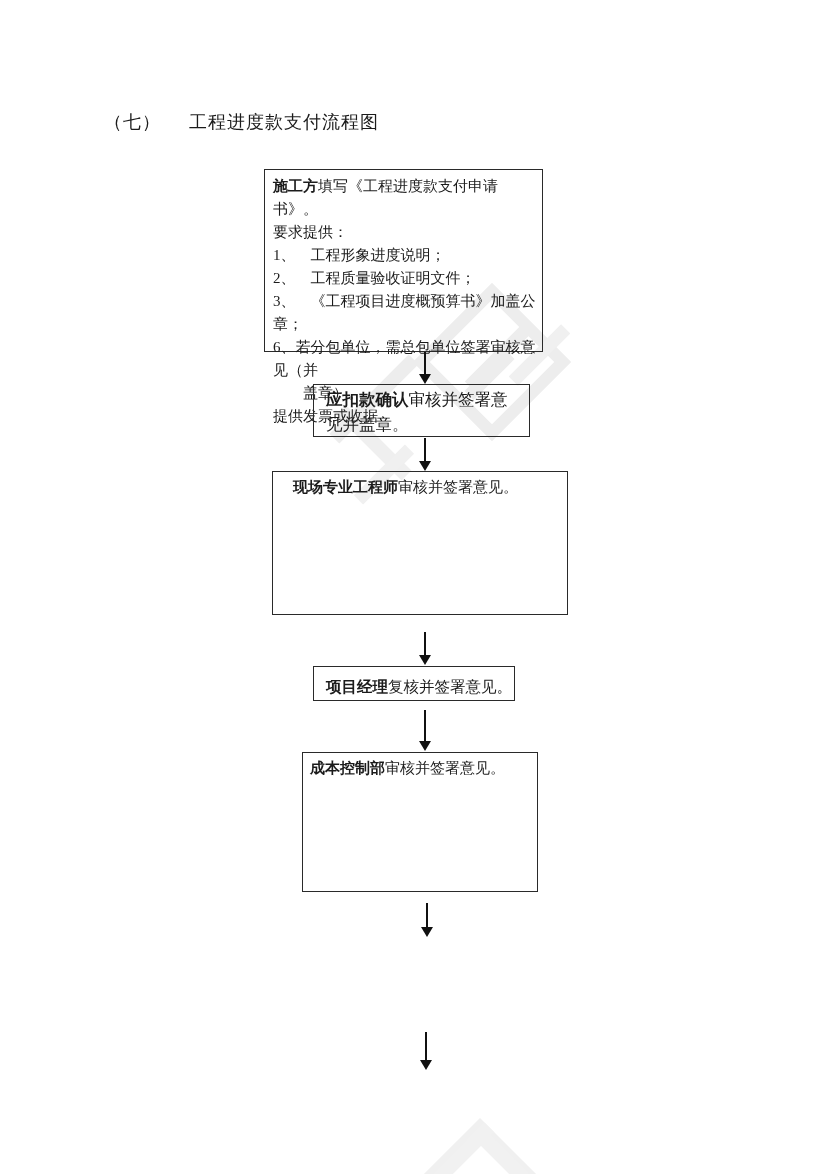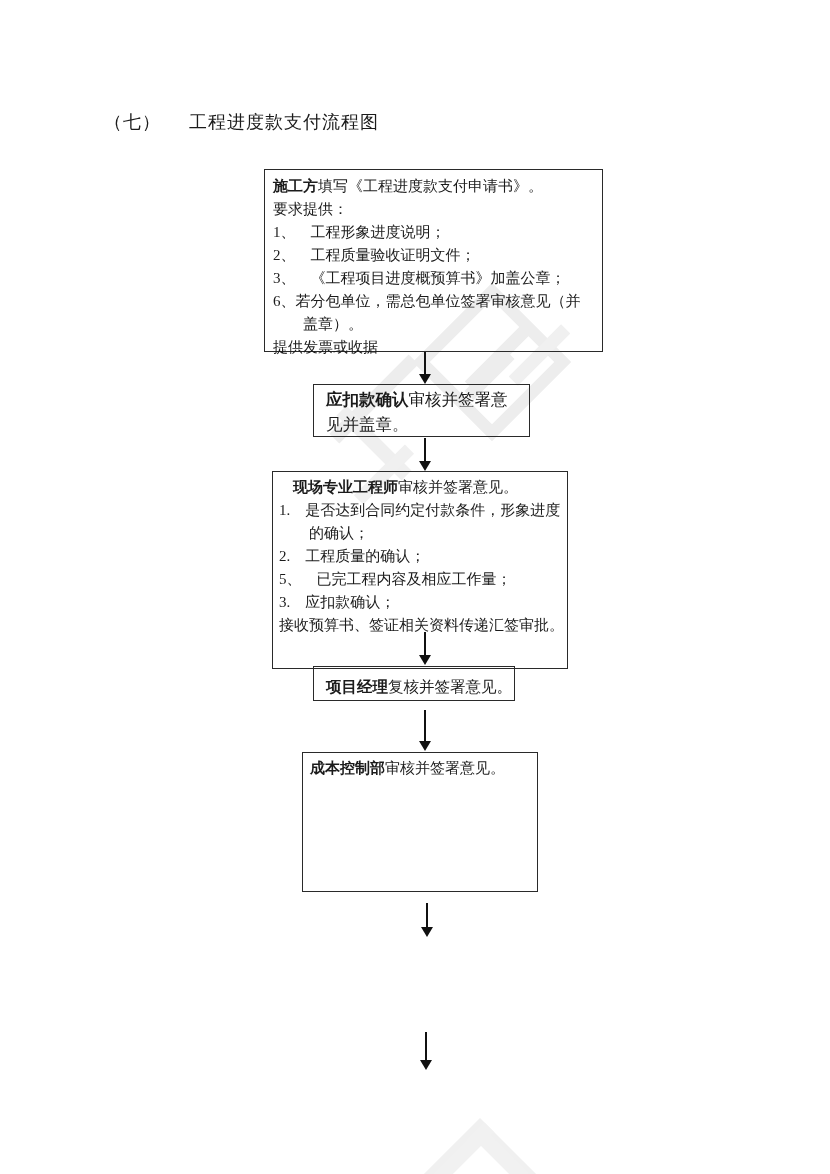--- a/index.html
+++ b/index.html
@@ -40,23 +40,23 @@
 
   .box {
     position:absolute;
     border:1.5px solid #2a2a2a;
     background:transparent;
     font-size:15px; line-height:23px;
   }
   .hd b { font-weight:700; }
   .bd { white-space:pre-line; }
 
-  .box1 { left:264px; top:169px;  width:339px; height:183px; padding:5px 4px 0 8px; }
+  .box1 { left:264px; top:169px;  width:279px; height:183px; padding:5px 4px 0 8px; }
   .box2 { left:313px; top:384px;  width:217px; height:53px;  padding:2px 10px 0 12px; font-size:16.5px; line-height:25px; }
-  .box3 { left:272px; top:471px;  width:296px; height:198px; padding:4px 2px 0 6px; }
+  .box3 { left:272px; top:471px;  width:296px; height:144px; padding:4px 2px 0 6px; }
   .box3 .hd { text-indent:14px; }
   .box4 { left:313px; top:666px;  width:202px; height:35px;  padding:0 0 0 12px; font-size:15.5px; line-height:39px; }
   .box5 { left:302px; top:752px;  width:236px; height:140px; padding:4px 2px 0 7px;font-family:Liberation Serif, serif; }
   .box6 { left:325px; top:948px;  width:190px; height:75px;  padding:3px 2px 0 8px; }
 
   .arrow { position:absolute; width:2px; background:#111; }
   .arrow::after {
     content:""; position:absolute; left:50%; bottom:-10px;
     transform:translateX(-50%);
     border:6px solid transparent; border-bottom:0;
@@ -105,26 +105,20 @@
     <div class="arrow a1"></div>
 
     <div class="box box2">
       <div class="hd"><b>应扣款确认</b><span>审核并签署意见并盖章。</span></div>
     </div>
 
     <div class="arrow a2"></div>
 
     <div class="box box3">
       <div class="hd"><b>现场专业工程师</b><span>审核并签署意见。</span></div>
-      <div class="bd">1.　是否达到合同约定付款条件，形象进度
-　　的确认；
-2.　工程质量的确认；
-5、　已完工程内容及相应工作量；
-3.　应扣款确认；
-接收预算书、签证相关资料传递汇签审批。</div>
     </div>
 
     <div class="arrow a3"></div>
 
     <div class="box box4">
       <div class="hd"><b>项目经理</b><span>复核并签署意见。</span></div>
     </div>
 
     <div class="arrow a4"></div>
 

